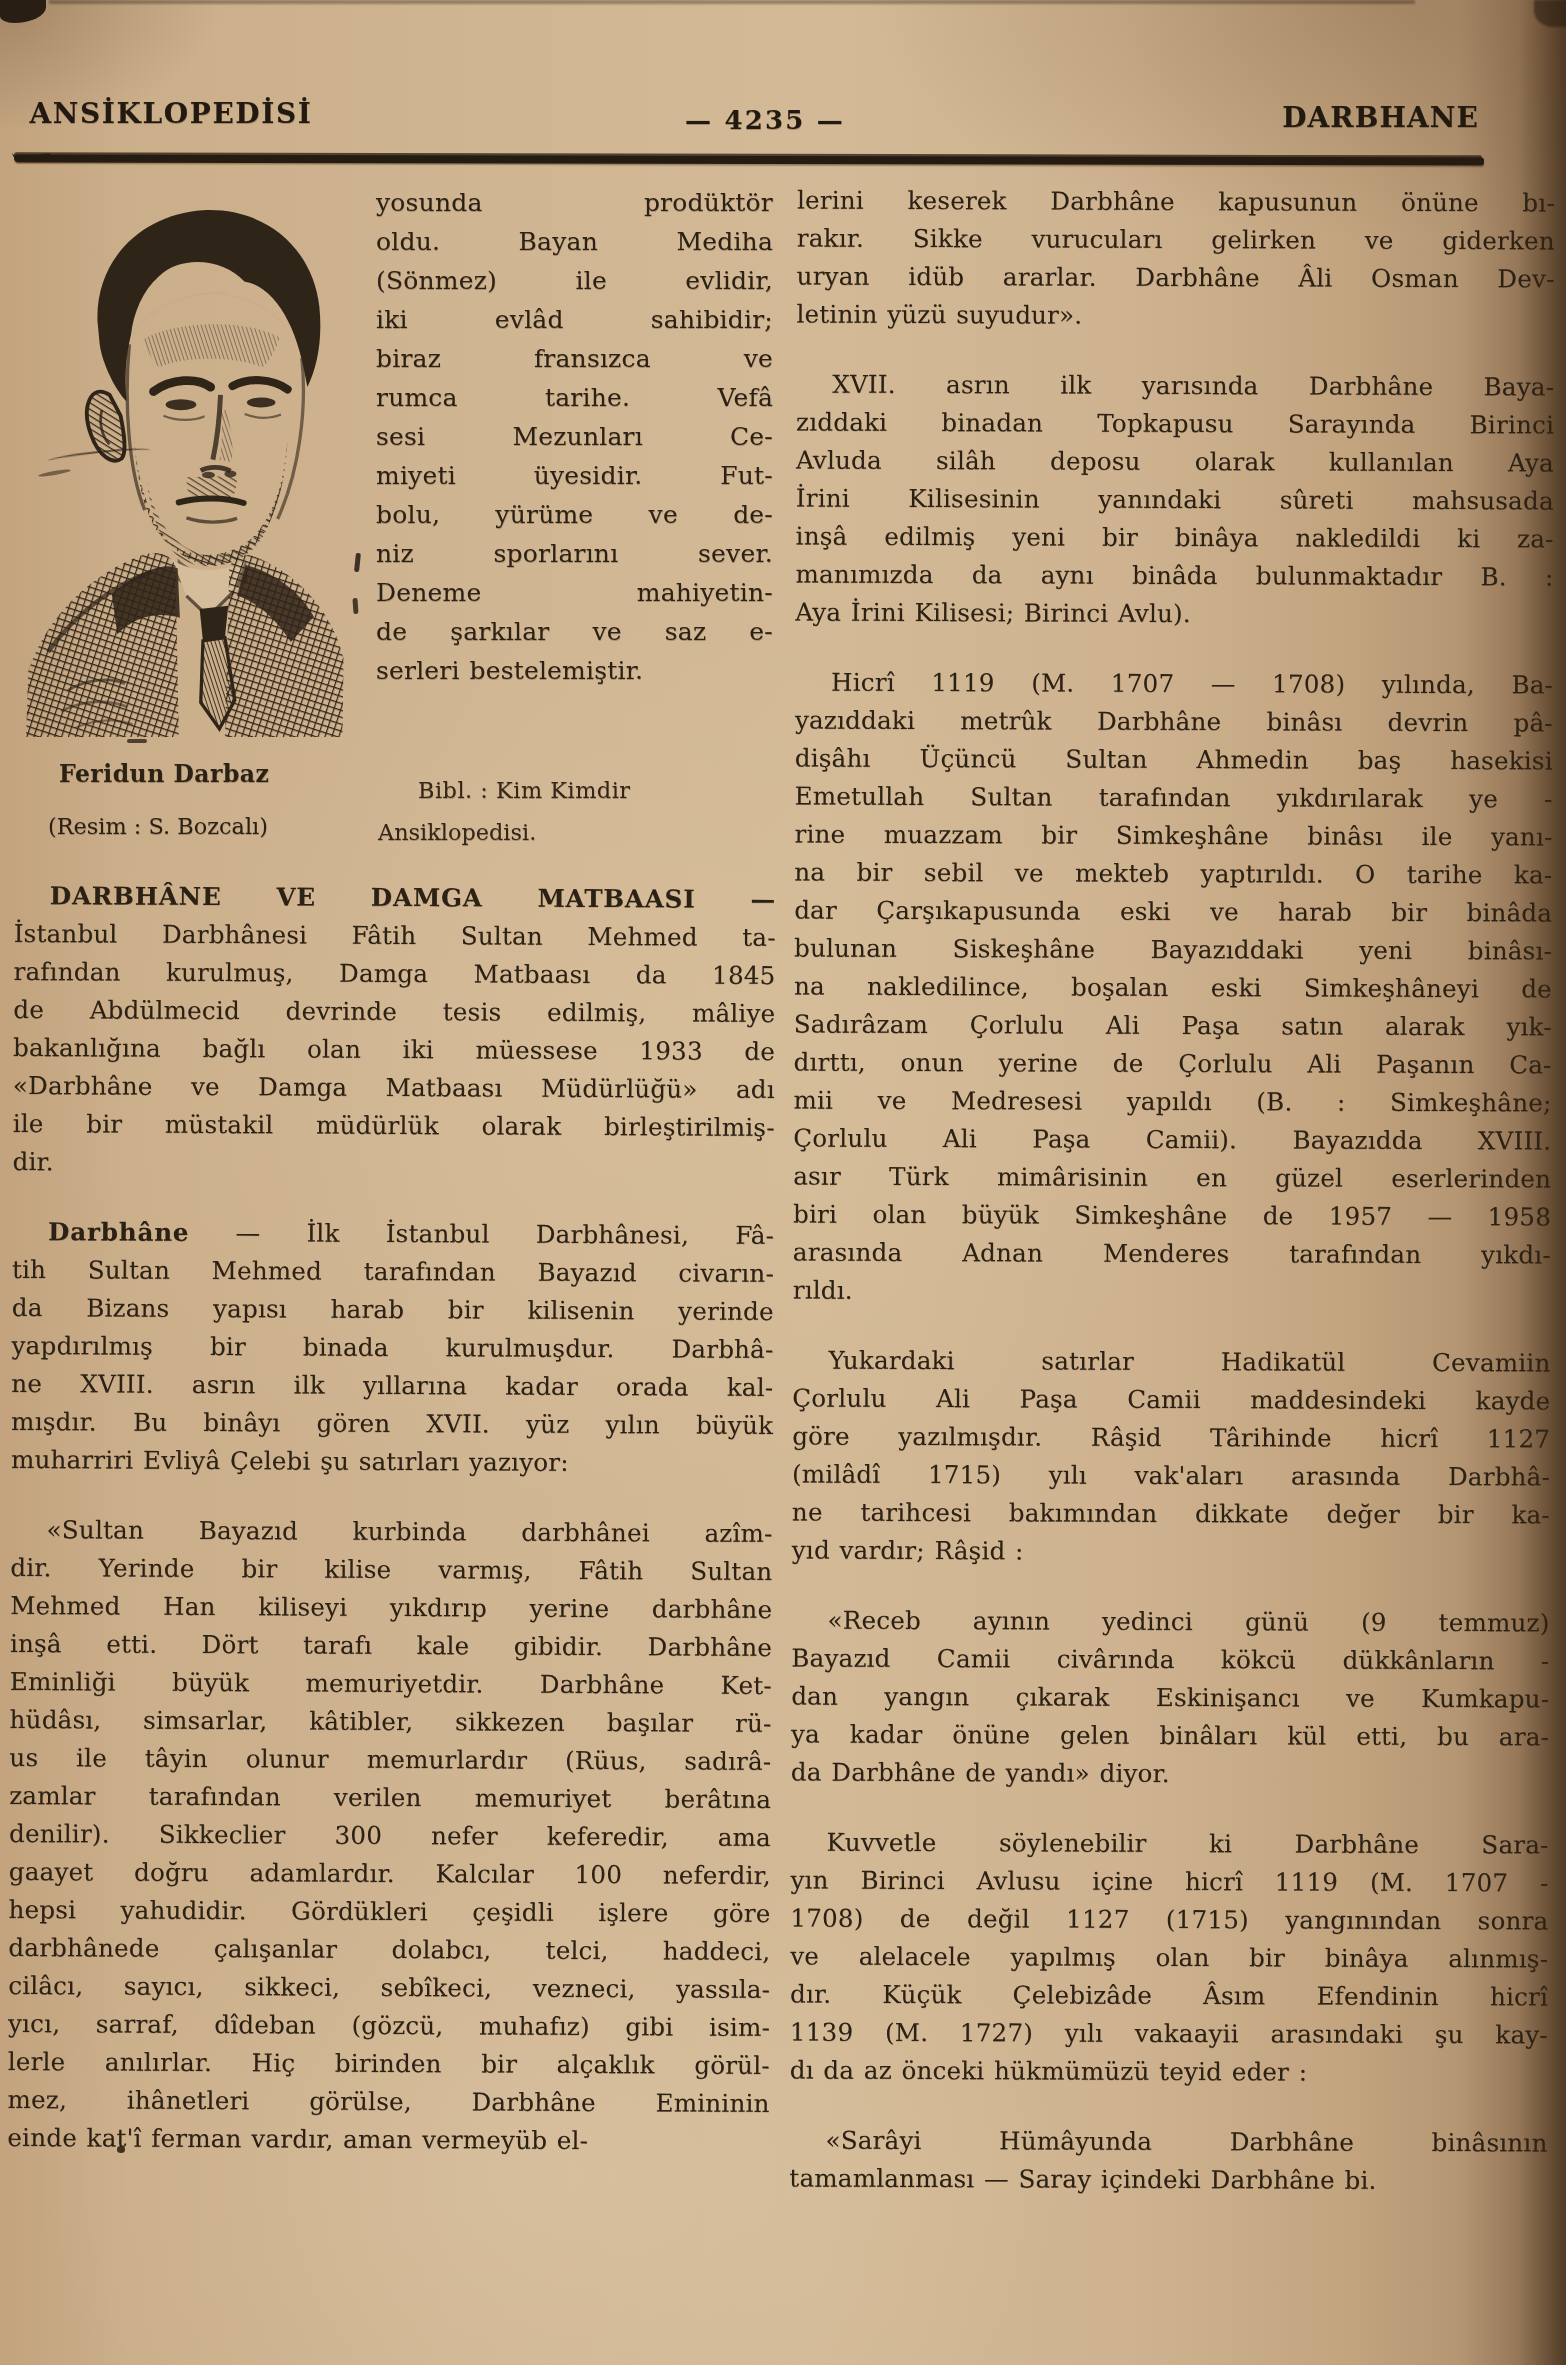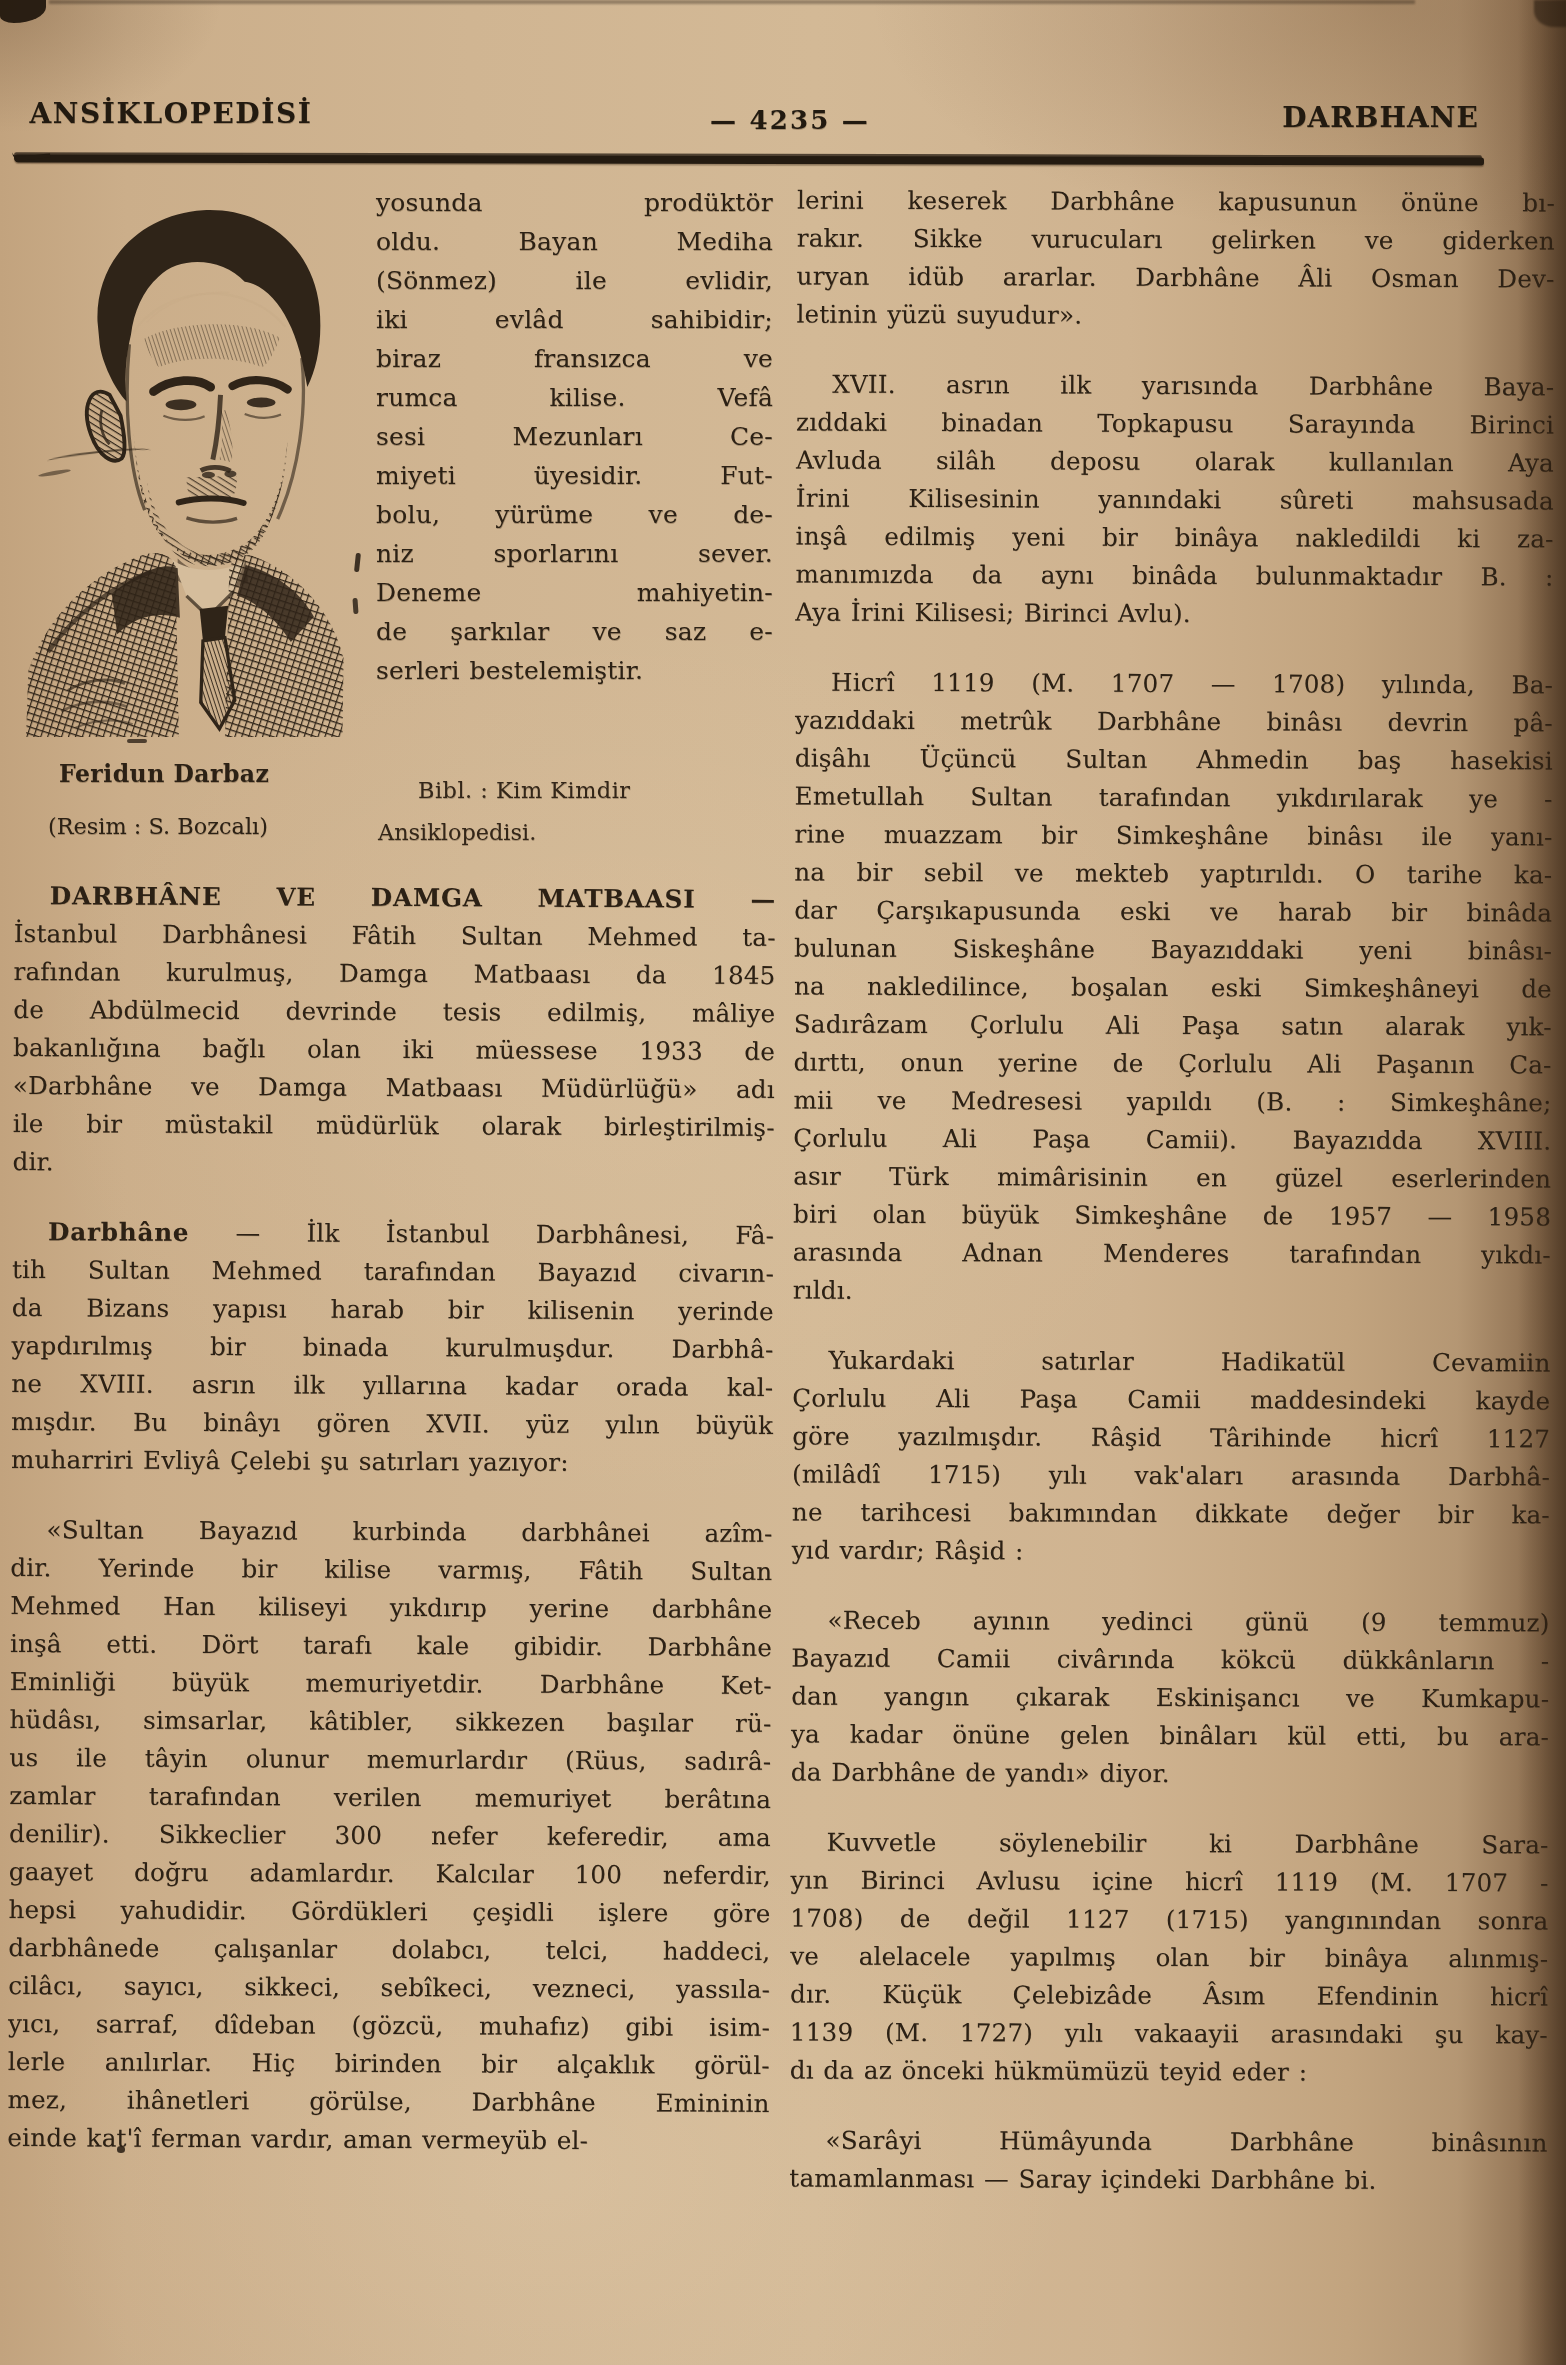--- a/index.html
+++ b/index.html
@@ -18,21 +18,21 @@
   .page::after{ 
     content:"";position:absolute;top:0;right:0;width:49px;height:100%;
     background:linear-gradient(90deg,rgba(60,40,22,0) 0%,rgba(60,40,22,.25) 45%,rgba(42,27,14,.55) 100%);
     pointer-events:none;
   }
   .ink{ text-shadow:0.3px 0.5px 0.4px rgba(45,28,12,0.28); }
 
   
   .hdr{position:absolute;font-weight:700;color:#221a10;}
   .hdr-left{left:29.5px;top:97px;font-size:28px;letter-spacing:1.6px;}
-  .hdr-center{left:670px;top:105px;width:240px;text-align:center;font-size:26px;letter-spacing:2.2px;}
+  .hdr-center{left:645px;top:105px;width:240px;text-align:center;font-size:26px;letter-spacing:2.2px;}
   .hdr-right{left:1240px;top:101px;width:239px;text-align:right;font-size:28px;letter-spacing:1.1px;}
   .hdr-rule{position:absolute;left:14px;top:156px;width:1470px;height:8.2px;background:#241b11;
     border-radius:4.4px 3.3px 3.3px 5.5px;transform:rotate(0.12deg);
     box-shadow:0 1.6px 1.1px rgba(50,32,15,.35), -1.1px -3.3px 0 -1.1px rgba(36,27,17,.75);}
   .hdr-rule::before{content:"";position:absolute;left:-2.2px;top:-7.7px;width:38px;height:8.7px;
     border-radius:0 0 0 9.8px;border-bottom:4.4px solid #241b11;transform:rotate(-7deg);}
 
   
   .portrait{position:absolute;left:15.3px;top:174px;width:338px;height:563px;}
   .portrait svg{width:100%;height:100%;display:block;opacity:.93;}
@@ -163,21 +163,21 @@
     </svg>
   </figure>
 
   <div class="bio ink">
       <div class="para">
         <div class="line">yosunda prodüktör</div>
         <div class="line">oldu. Bayan Mediha</div>
         <div class="line">(Sönmez) ile evlidir,</div>
         <div class="line">iki evlâd sahibidir;</div>
         <div class="line">biraz fransızca ve</div>
-        <div class="line">rumca kilise. Vefâ</div>
+        <div class="line">rumca tarihe. Vefâ</div>
         <div class="line">sesi Mezunları Ce-</div>
         <div class="line">miyeti üyesidir. Fut-</div>
         <div class="line">bolu, yürüme ve de-</div>
         <div class="line">niz sporlarını sever.</div>
         <div class="line">Deneme mahiyetin-</div>
         <div class="line">de şarkılar ve saz e-</div>
         <div class="line last">serleri bestelemiştir.</div>
       </div>
     </div>
 

